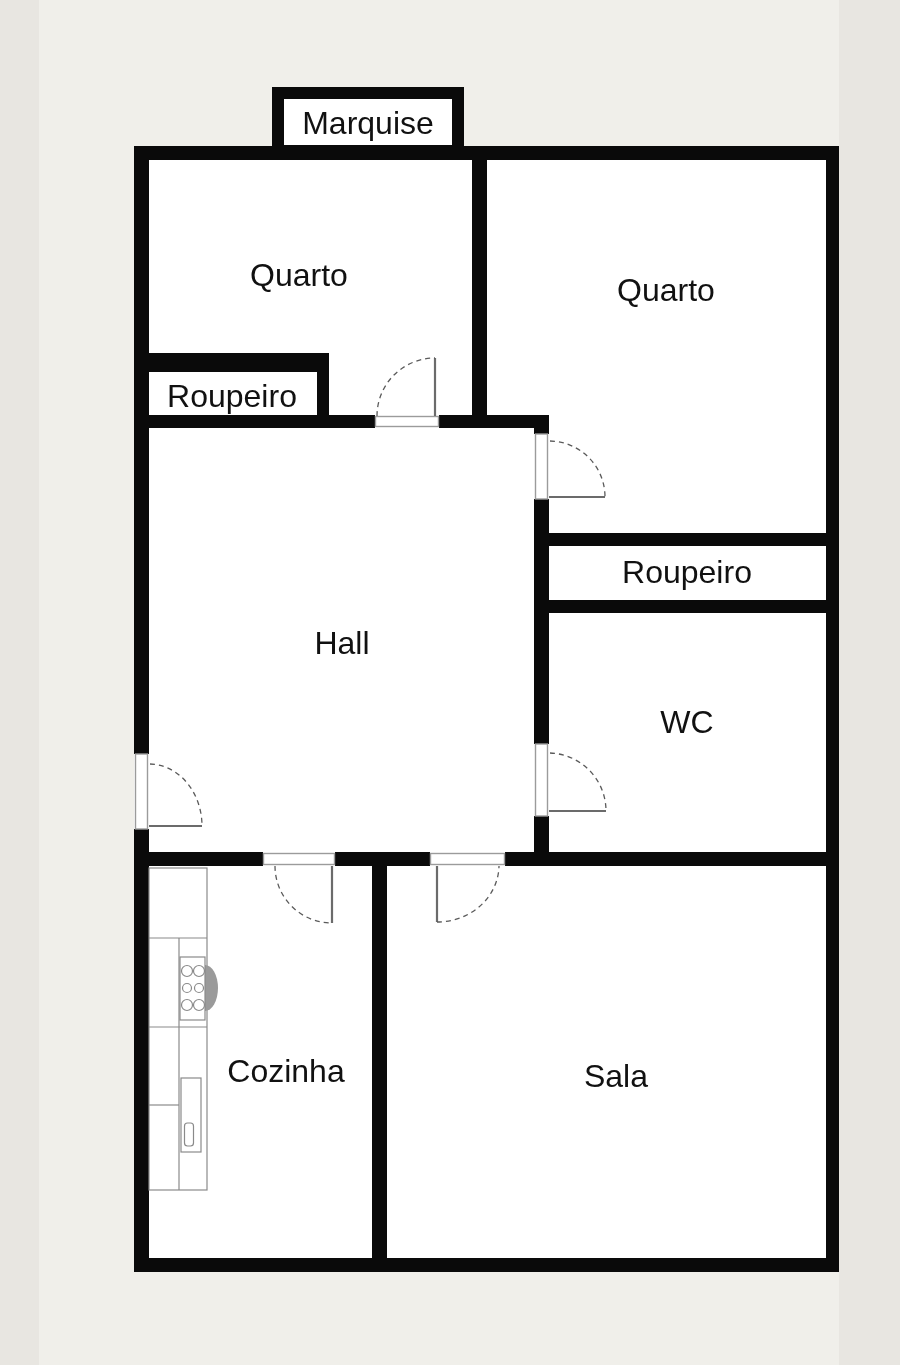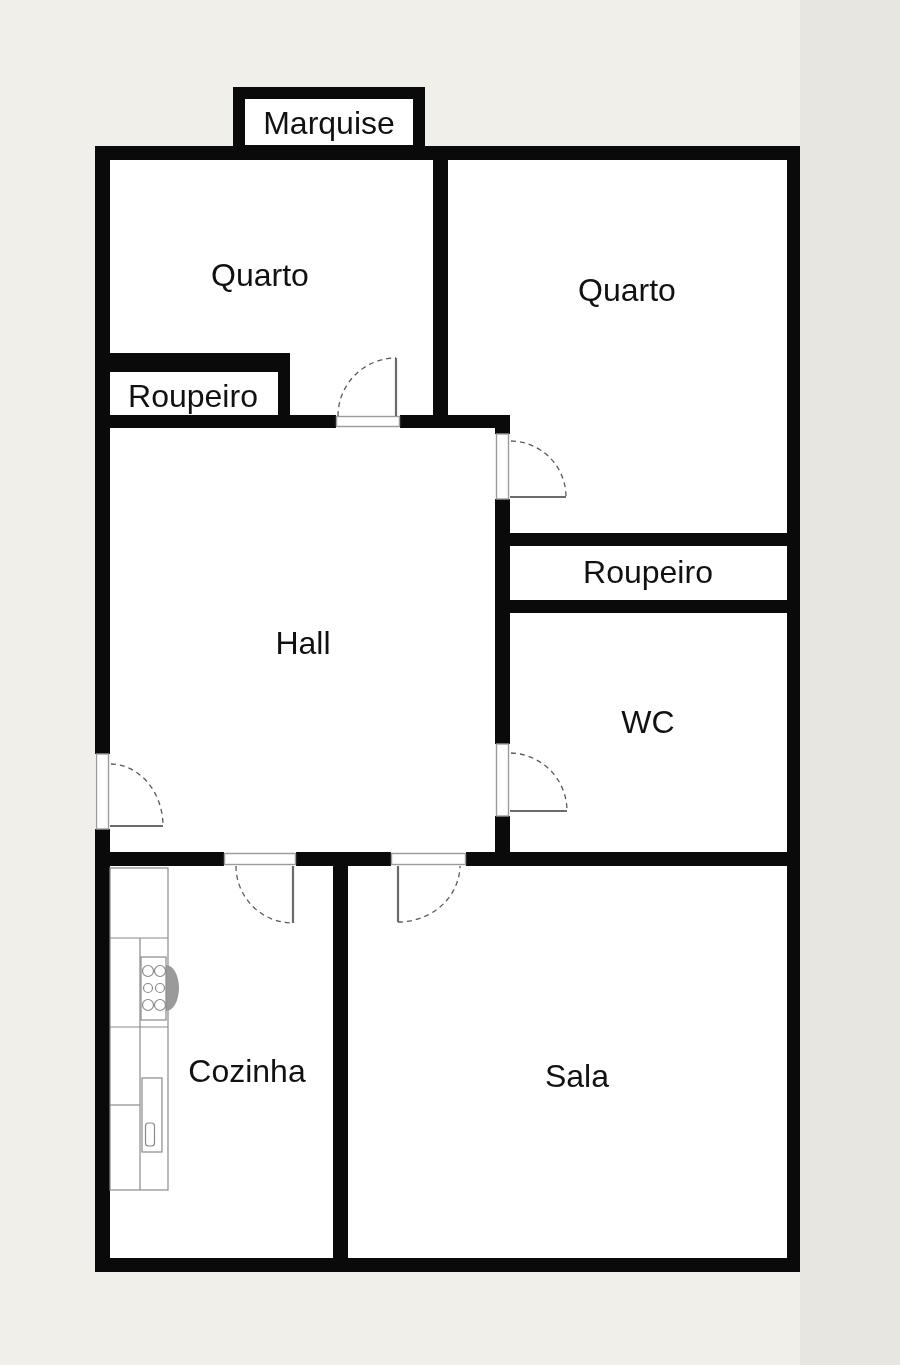--- a/index.html
+++ b/index.html
@@ -4,20 +4,21 @@
 <style>
   html, body { margin: 0; padding: 0; }
   body { background: #e8e6e1; }
   .stage {
     position: relative;
     width: 800px;
     height: 1365px;
     background: #f0efea;
     overflow: hidden;
     font-family: "Liberation Sans", sans-serif;
+    margin-left: 39px;
   }
   svg { display: block; }
   .wall { fill: #0a0a0a; stroke: none; }
   .floor { fill: #ffffff; stroke: none; }
   .threshold { fill: #ffffff; stroke: #9b9b9b; stroke-width: 1.4; }
   .leaf { stroke: #6b6b6b; stroke-width: 2.2; fill: none; }
   .swing { stroke: #5a5a5a; stroke-width: 1.3; fill: none; stroke-dasharray: 5 4; }
   .fixture { stroke: #8a8a8a; stroke-width: 1.2; fill: none; }
   .fixture-solid { fill: #9a9a9a; stroke: none; }
   .room-label {

